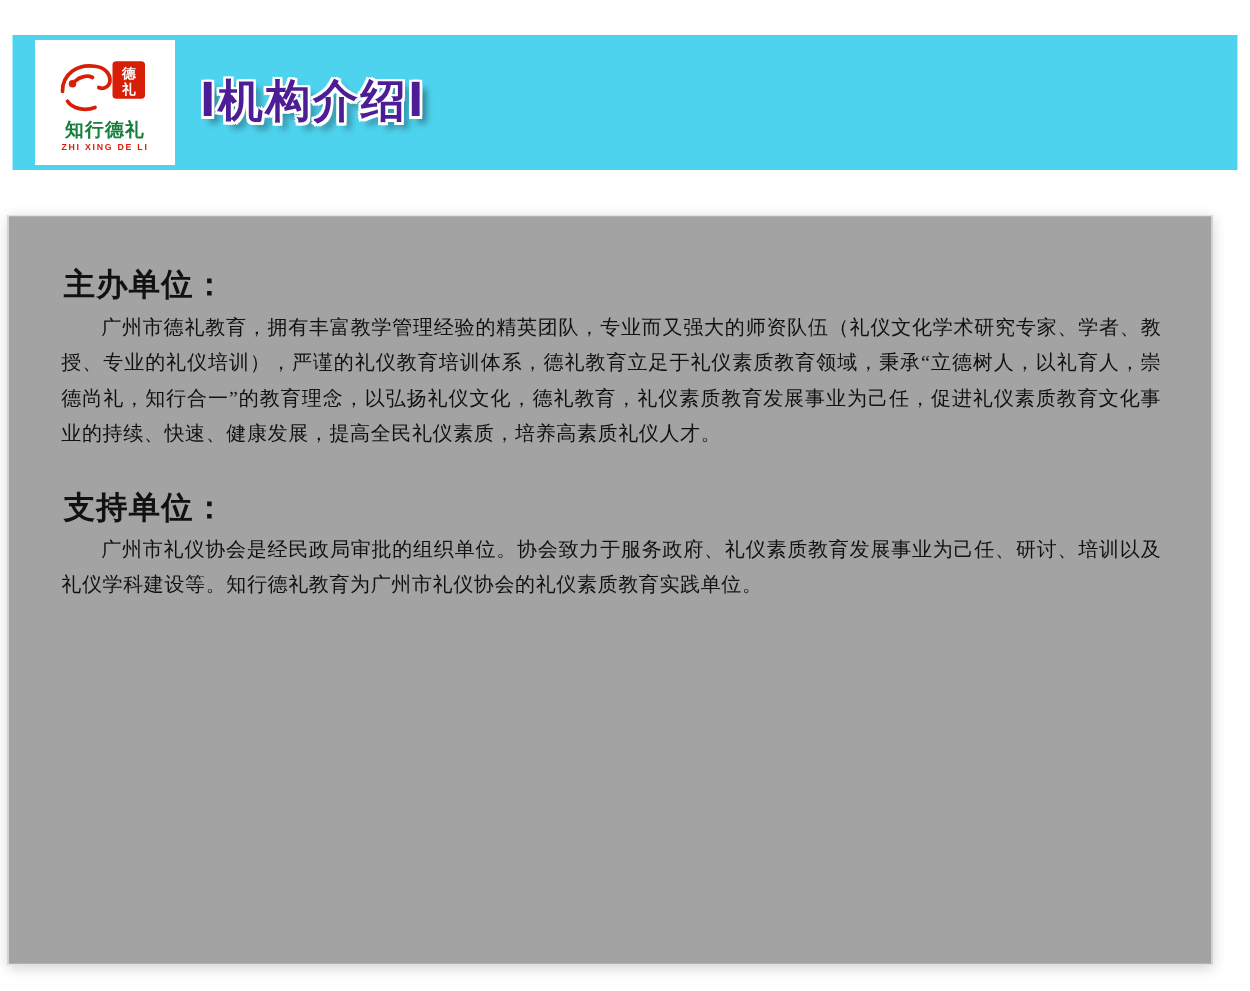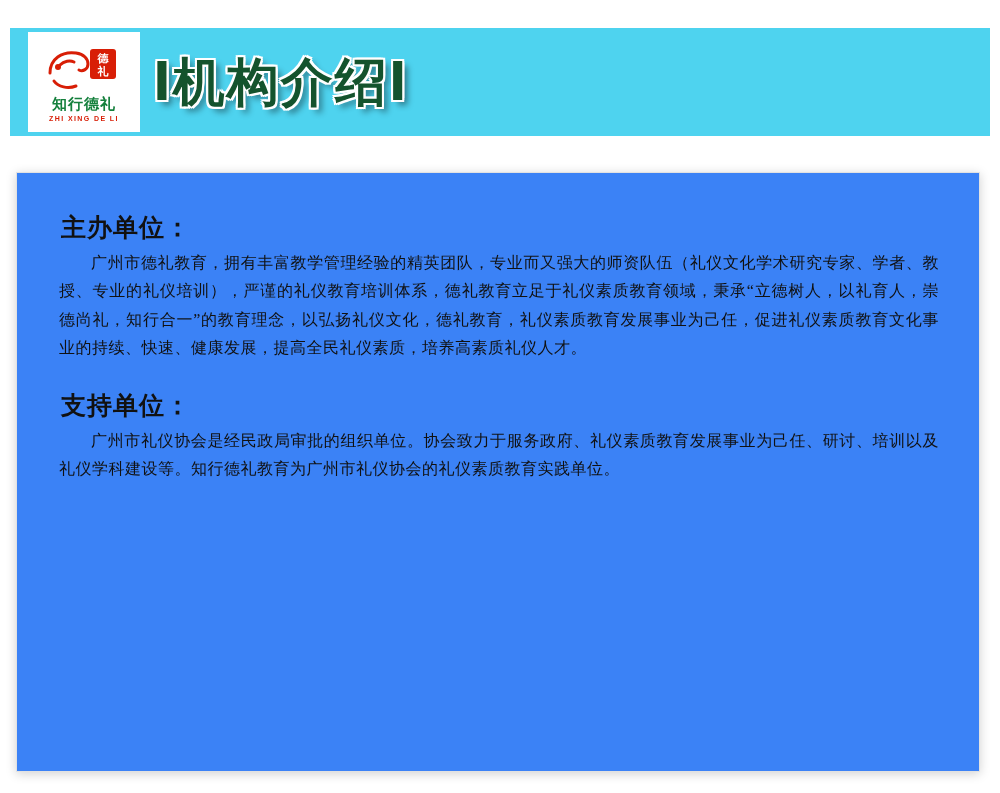--- a/index.html
+++ b/index.html
@@ -64,48 +64,48 @@
   .logo-py {
     font-family: "Liberation Sans", sans-serif;
     font-size: 7px;
     font-weight: bold;
     color: #d81e06;
     letter-spacing: 1.4px;
     margin-top: 3px;
   }
 
   .banner-title {
-    margin-left: 13px;
+    margin-left: 20px;
     font-family: "DejaVu Sans", sans-serif;
-    font-size: 52px;
+    font-size: 36px;
     font-weight: bold;
-    color: #14532d;
+    color: #4c1d95;
     letter-spacing: 2px;
     line-height: 1;
     text-shadow:
        2px 0 0 #ffffff,
       -2px 0 0 #ffffff,
        0 2px 0 #ffffff,
        0 -2px 0 #ffffff,
        2px 2px 0 #ffffff,
       -2px 2px 0 #ffffff,
        2px -2px 0 #ffffff,
       -2px -2px 0 #ffffff,
        5px 5px 6px rgba(0,0,0,0.45);
     white-space: nowrap;
   }
 
   
   .card {
     position: absolute;
-    left: 16px;
+    left: 6px;
     top: 172px;
     width: 964px;
     height: 600px;
-    background: #3b82f6;
+    background: #a3a3a3;
     border: 1px solid #e2e2e2;
     box-shadow: 0 2px 10px rgba(0,0,0,0.18);
     box-sizing: border-box;
     padding: 40px 32px 20px 32px;
   }
   .section + .section {
     margin-top: 28px;
   }
   .section-heading {
     font-family: "DejaVu Sans", sans-serif;

